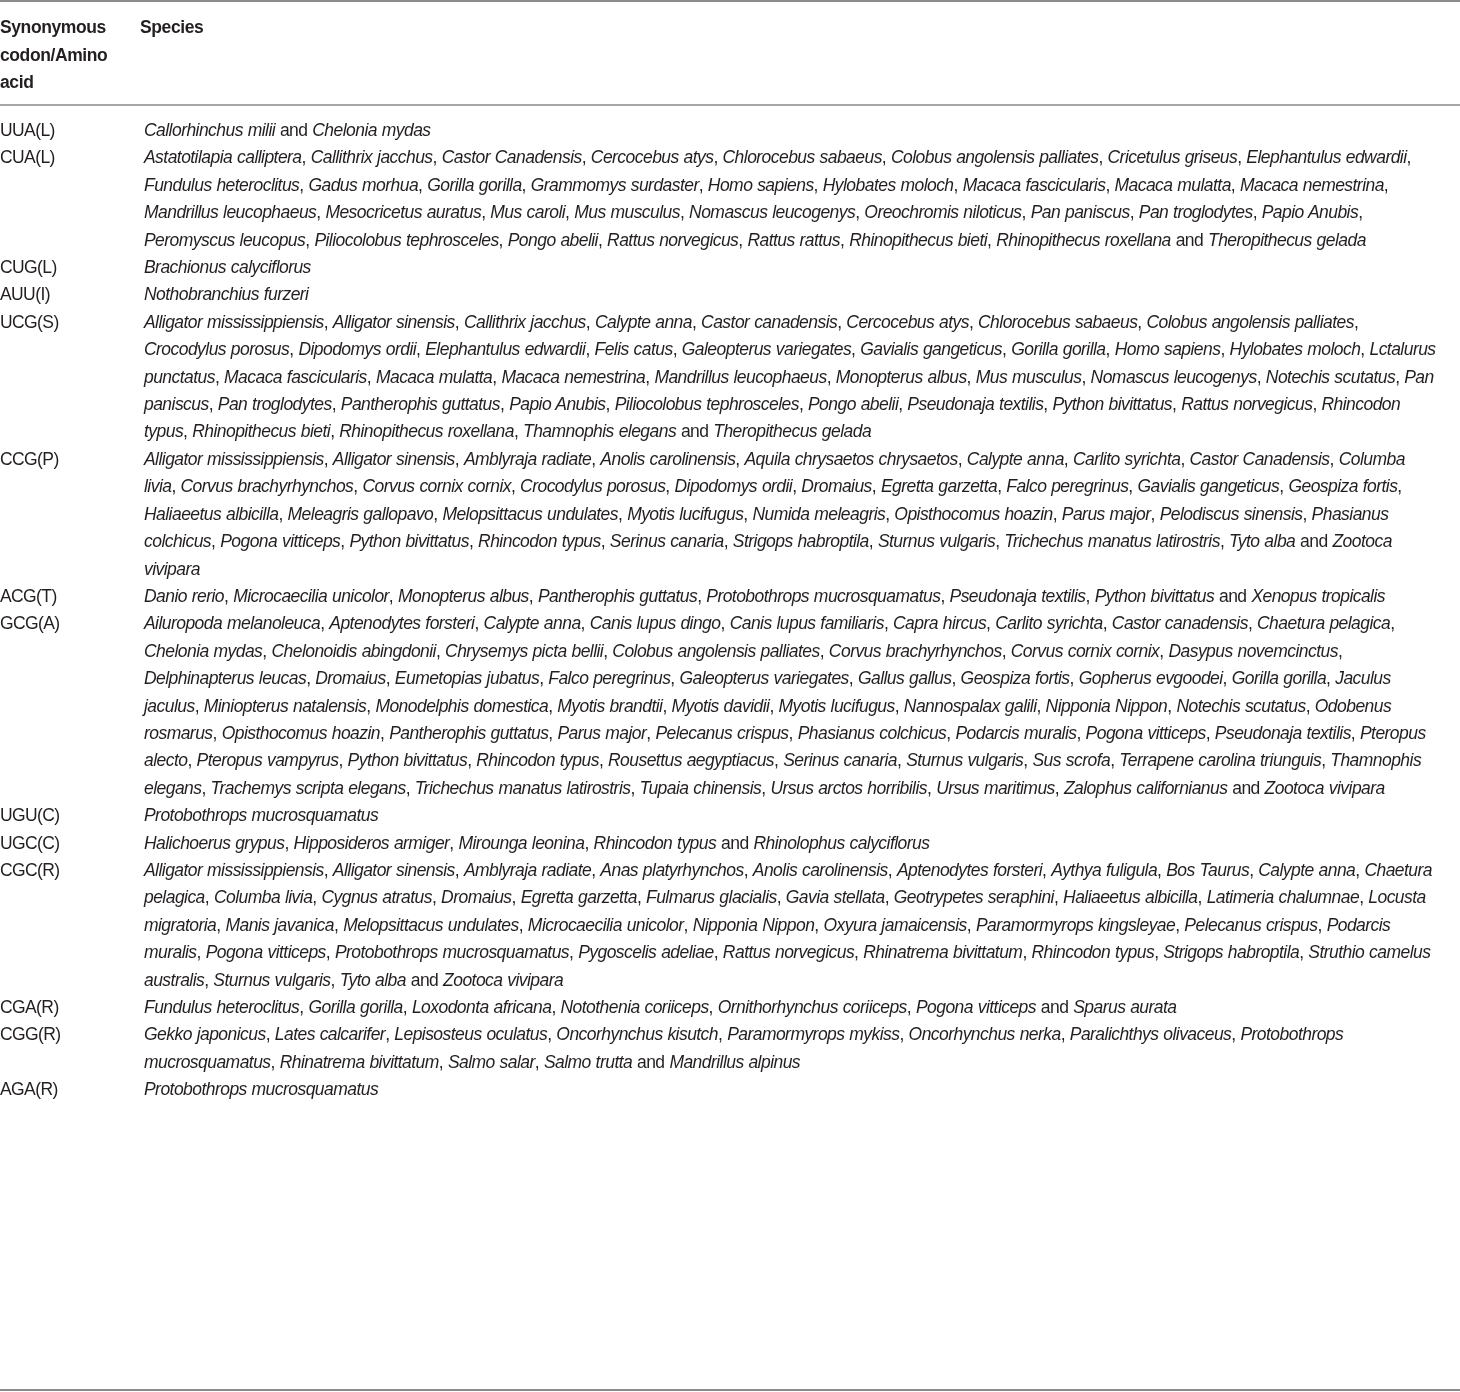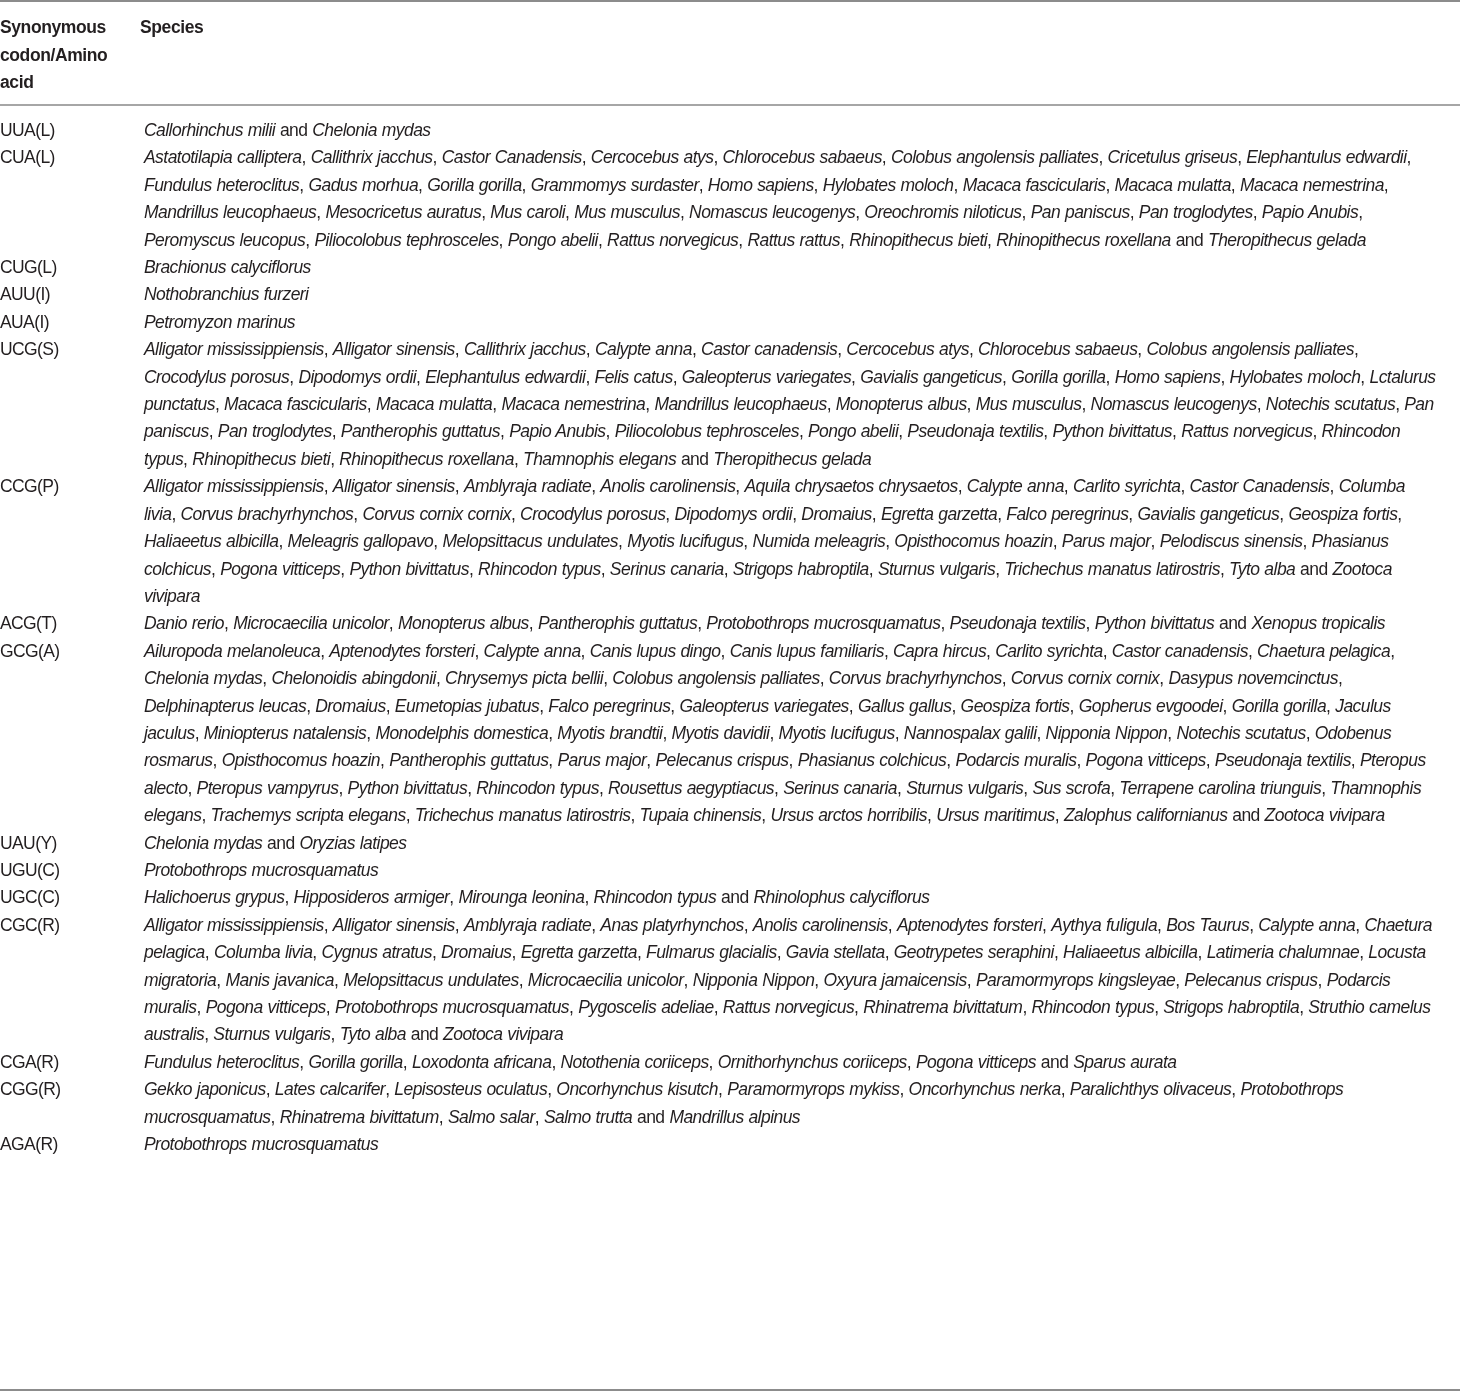--- a/index.html
+++ b/index.html
@@ -58,42 +58,34 @@
       </div>
       <div class="row">
         <div class="codon">CUG(L)</div>
         <div class="species"><i>Brachionus calyciflorus</i></div>
       </div>
       <div class="row">
         <div class="codon">AUU(I)</div>
         <div class="species"><i>Nothobranchius furzeri</i></div>
       </div>
       <div class="row">
-        <div class="codon">AUA(I)</div>
-        <div class="species"><i>Petromyzon marinus</i></div>
-      </div>
-      <div class="row">
         <div class="codon">UCG(S)</div>
         <div class="species"><i>Alligator mississippiensis</i>, <i>Alligator sinensis</i>, <i>Callithrix jacchus</i>, <i>Calypte anna</i>, <i>Castor canadensis</i>, <i>Cercocebus atys</i>, <i>Chlorocebus sabaeus</i>, <i>Colobus angolensis palliates</i>, <i>Crocodylus porosus</i>, <i>Dipodomys ordii</i>, <i>Elephantulus edwardii</i>, <i>Felis catus</i>, <i>Galeopterus variegates</i>, <i>Gavialis gangeticus</i>, <i>Gorilla gorilla</i>, <i>Homo sapiens</i>, <i>Hylobates moloch</i>, <i>Lctalurus punctatus</i>, <i>Macaca fascicularis</i>, <i>Macaca mulatta</i>, <i>Macaca nemestrina</i>, <i>Mandrillus leucophaeus</i>, <i>Monopterus albus</i>, <i>Mus musculus</i>, <i>Nomascus leucogenys</i>, <i>Notechis scutatus</i>, <i>Pan paniscus</i>, <i>Pan troglodytes</i>, <i>Pantherophis guttatus</i>, <i>Papio Anubis</i>, <i>Piliocolobus tephrosceles</i>, <i>Pongo abelii</i>, <i>Pseudonaja textilis</i>, <i>Python bivittatus</i>, <i>Rattus norvegicus</i>, <i>Rhincodon typus</i>, <i>Rhinopithecus bieti</i>, <i>Rhinopithecus roxellana</i>, <i>Thamnophis elegans</i> <span>and</span> <i>Theropithecus gelada</i></div>
       </div>
       <div class="row">
         <div class="codon">CCG(P)</div>
         <div class="species"><i>Alligator mississippiensis</i>, <i>Alligator sinensis</i>, <i>Amblyraja radiate</i>, <i>Anolis carolinensis</i>, <i>Aquila chrysaetos chrysaetos</i>, <i>Calypte anna</i>, <i>Carlito syrichta</i>, <i>Castor Canadensis</i>, <i>Columba livia</i>, <i>Corvus brachyrhynchos</i>, <i>Corvus cornix cornix</i>, <i>Crocodylus porosus</i>, <i>Dipodomys ordii</i>, <i>Dromaius</i>, <i>Egretta garzetta</i>, <i>Falco peregrinus</i>, <i>Gavialis gangeticus</i>, <i>Geospiza fortis</i>, <i>Haliaeetus albicilla</i>, <i>Meleagris gallopavo</i>, <i>Melopsittacus undulates</i>, <i>Myotis lucifugus</i>, <i>Numida meleagris</i>, <i>Opisthocomus hoazin</i>, <i>Parus major</i>, <i>Pelodiscus sinensis</i>, <i>Phasianus colchicus</i>, <i>Pogona vitticeps</i>, <i>Python bivittatus</i>, <i>Rhincodon typus</i>, <i>Serinus canaria</i>, <i>Strigops habroptila</i>, <i>Sturnus vulgaris</i>, <i>Trichechus manatus latirostris</i>, <i>Tyto alba</i> <span>and</span> <i>Zootoca vivipara</i></div>
       </div>
       <div class="row">
         <div class="codon">ACG(T)</div>
         <div class="species"><i>Danio rerio</i>, <i>Microcaecilia unicolor</i>, <i>Monopterus albus</i>, <i>Pantherophis guttatus</i>, <i>Protobothrops mucrosquamatus</i>, <i>Pseudonaja textilis</i>, <i>Python bivittatus</i> <span>and</span> <i>Xenopus tropicalis</i></div>
       </div>
       <div class="row">
         <div class="codon">GCG(A)</div>
         <div class="species"><i>Ailuropoda melanoleuca</i>, <i>Aptenodytes forsteri</i>, <i>Calypte anna</i>, <i>Canis lupus dingo</i>, <i>Canis lupus familiaris</i>, <i>Capra hircus</i>, <i>Carlito syrichta</i>, <i>Castor canadensis</i>, <i>Chaetura pelagica</i>, <i>Chelonia mydas</i>, <i>Chelonoidis abingdonii</i>, <i>Chrysemys picta bellii</i>, <i>Colobus angolensis palliates</i>, <i>Corvus brachyrhynchos</i>, <i>Corvus cornix cornix</i>, <i>Dasypus novemcinctus</i>, <i>Delphinapterus leucas</i>, <i>Dromaius</i>, <i>Eumetopias jubatus</i>, <i>Falco peregrinus</i>, <i>Galeopterus variegates</i>, <i>Gallus gallus</i>, <i>Geospiza fortis</i>, <i>Gopherus evgoodei</i>, <i>Gorilla gorilla</i>, <i>Jaculus jaculus</i>, <i>Miniopterus natalensis</i>, <i>Monodelphis domestica</i>, <i>Myotis brandtii</i>, <i>Myotis davidii</i>, <i>Myotis lucifugus</i>, <i>Nannospalax galili</i>, <i>Nipponia Nippon</i>, <i>Notechis scutatus</i>, <i>Odobenus rosmarus</i>, <i>Opisthocomus hoazin</i>, <i>Pantherophis guttatus</i>, <i>Parus major</i>, <i>Pelecanus crispus</i>, <i>Phasianus colchicus</i>, <i>Podarcis muralis</i>, <i>Pogona vitticeps</i>, <i>Pseudonaja textilis</i>, <i>Pteropus alecto</i>, <i>Pteropus vampyrus</i>, <i>Python bivittatus</i>, <i>Rhincodon typus</i>, <i>Rousettus aegyptiacus</i>, <i>Serinus canaria</i>, <i>Sturnus vulgaris</i>, <i>Sus scrofa</i>, <i>Terrapene carolina triunguis</i>, <i>Thamnophis elegans</i>, <i>Trachemys scripta elegans</i>, <i>Trichechus manatus latirostris</i>, <i>Tupaia chinensis</i>, <i>Ursus arctos horribilis</i>, <i>Ursus maritimus</i>, <i>Zalophus californianus</i> <span>and</span> <i>Zootoca vivipara</i></div>
-      </div>
-      <div class="row">
-        <div class="codon">UAU(Y)</div>
-        <div class="species"><i>Chelonia mydas</i> <span>and</span> <i>Oryzias latipes</i></div>
       </div>
       <div class="row">
         <div class="codon">UGU(C)</div>
         <div class="species"><i>Protobothrops mucrosquamatus</i></div>
       </div>
       <div class="row">
         <div class="codon">UGC(C)</div>
         <div class="species"><i>Halichoerus grypus</i>, <i>Hipposideros armiger</i>, <i>Mirounga leonina</i>, <i>Rhincodon typus</i> <span>and</span> <i>Rhinolophus calyciflorus</i></div>
       </div>
       <div class="row">

